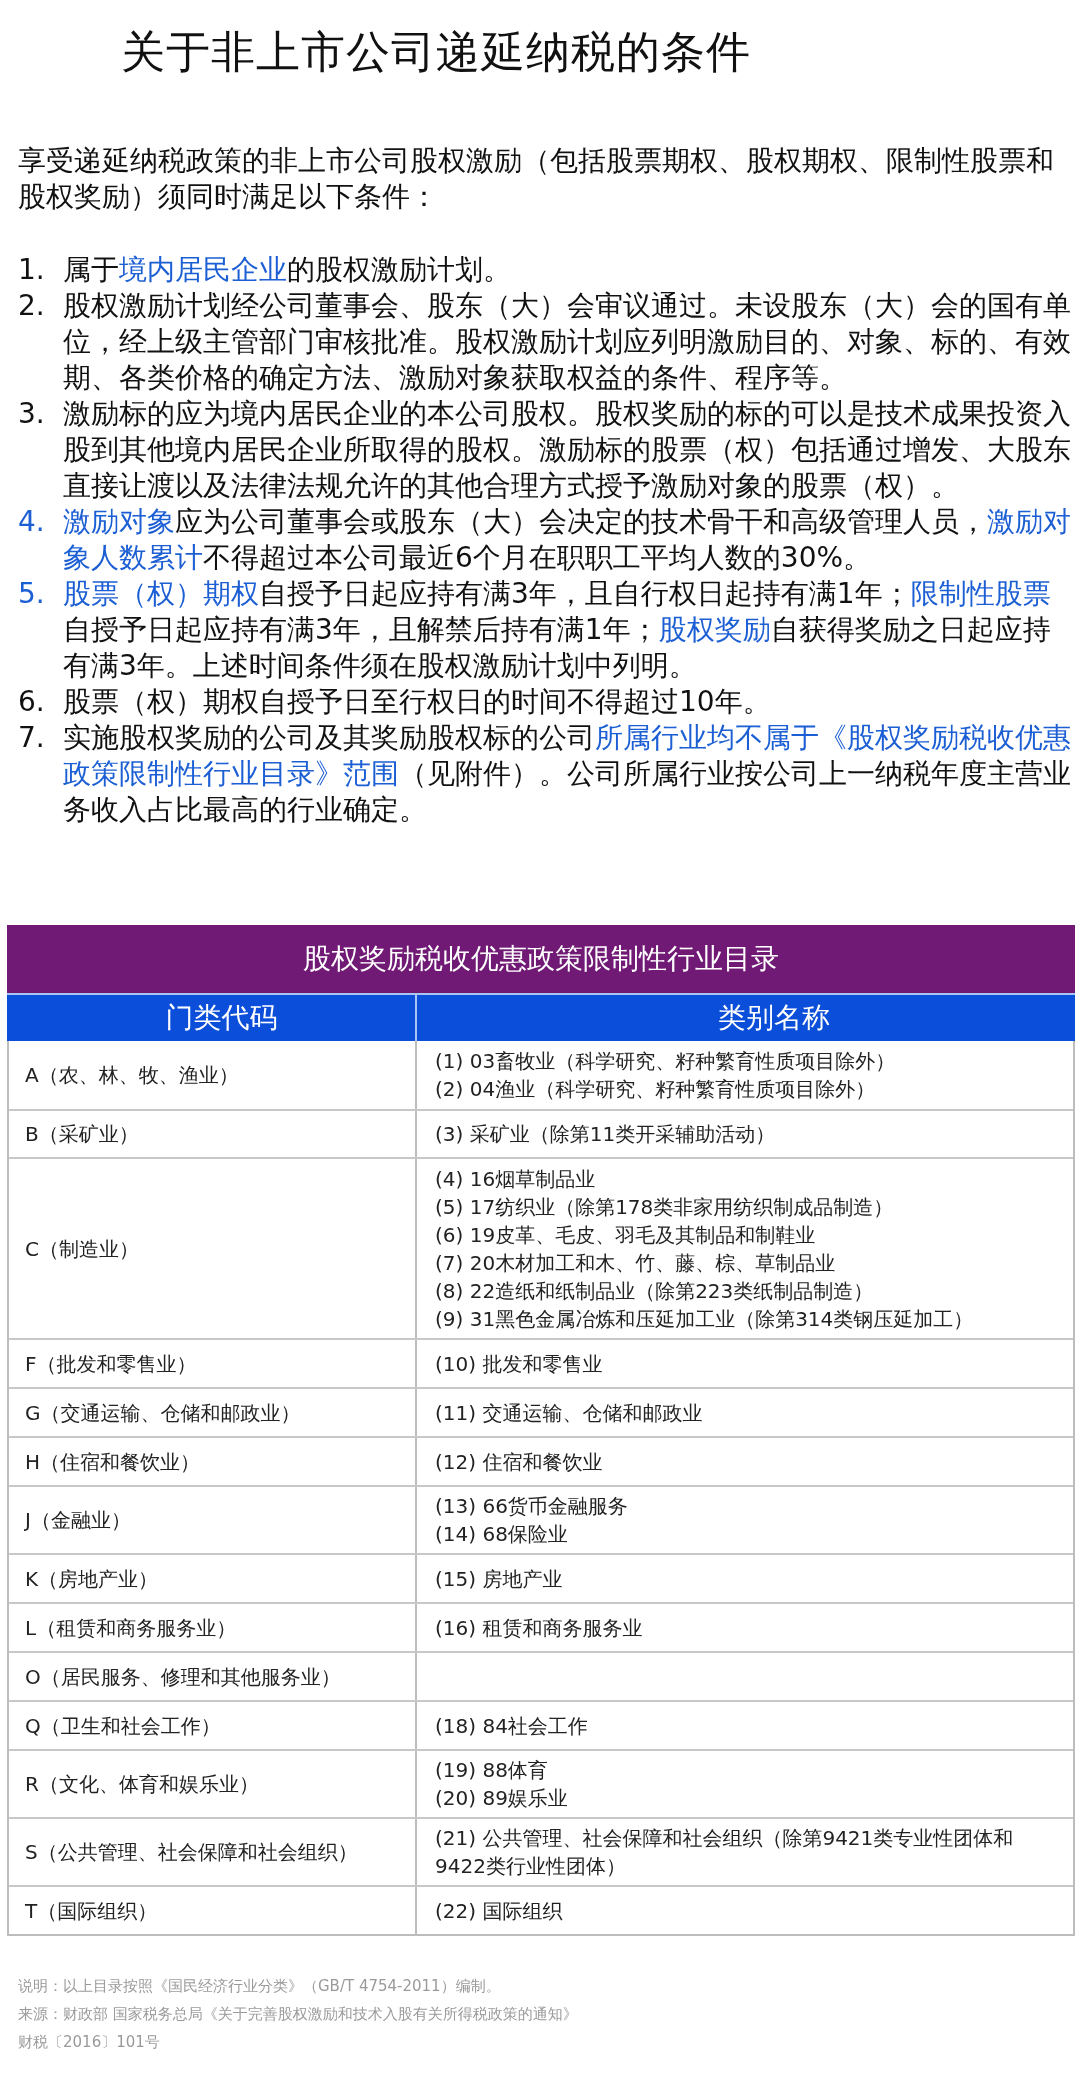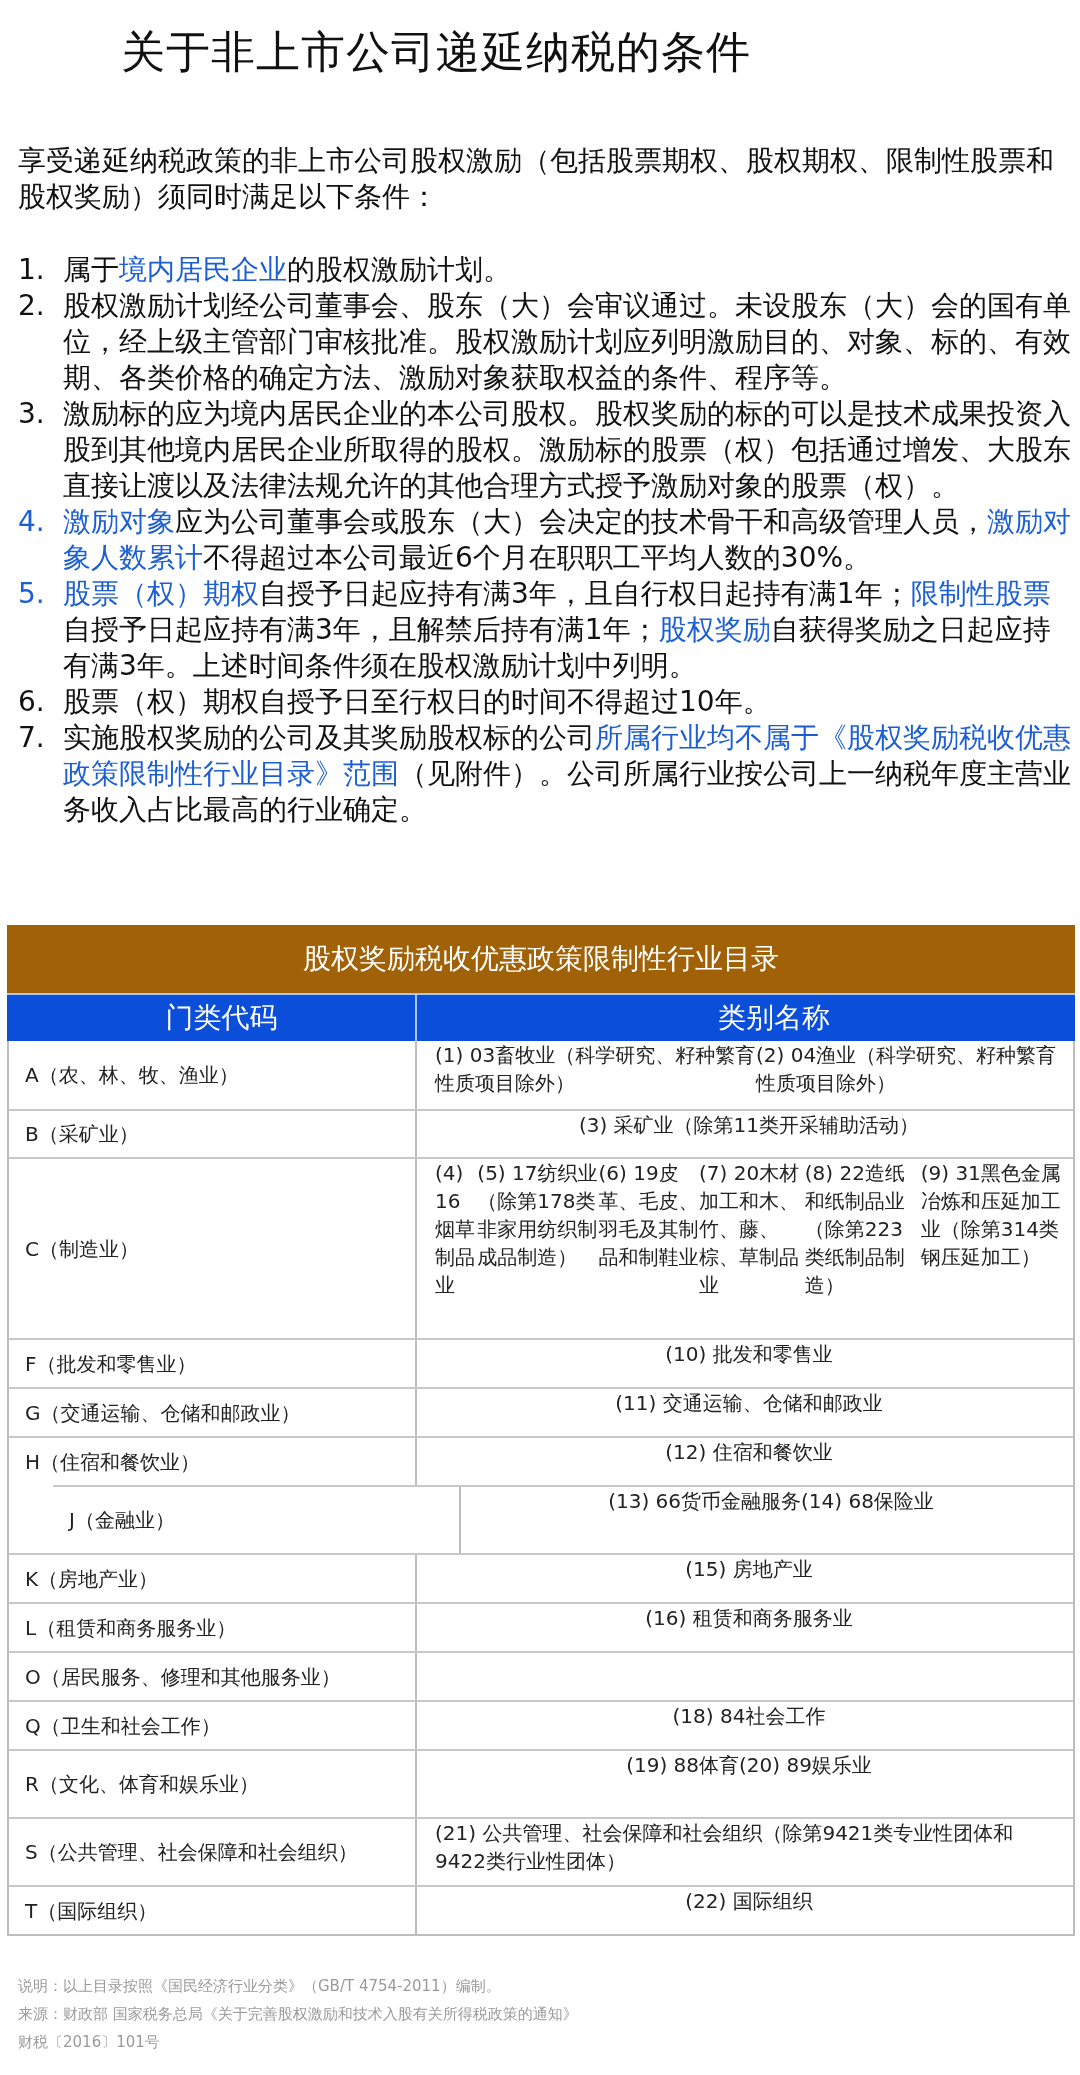--- a/index.html
+++ b/index.html
@@ -48,21 +48,21 @@
     }
     .conditions li.hl .num { color: #1c5fd4; }
     .blue { color: #1c5fd4; }
 
     .table-wrap {
       position: absolute;
       top: 925px; left: 7px; width: 1068px;
     }
     .table-title {
       height: 68px;
-      background: #a16207;
+      background: #701a75;
       color: #ffffff;
       font-size: 28px;
       line-height: 68px;
       text-align: center;
     }
     .thead {
       display: flex;
       height: 48px;
       background: #0a4ed9;
       border-top: 2px solid #a9c6f2;
@@ -96,21 +96,21 @@
     .td.c1 {
       width: 408px;
       padding-left: 16px;
       border-right: 2px solid #bdbdbd;
       white-space: nowrap;
     }
     .td.c2 {
       flex: 1;
       padding-left: 18px;
       padding-right: 10px;
-      flex-direction: row;
+      flex-direction: column;
       align-items: flex-start;
       justify-content: center;
     }
     .td.c2 .line { display: block; }
 
     .footer {
       position: absolute;
       top: 1972px; left: 18px; width: 1050px;
       font-size: 15px;
       line-height: 28px;
@@ -176,21 +176,21 @@
         <div class="td c2">
           <span class="line">(11) 交通运输、仓储和邮政业</span>
         </div>
       </div>
       <div class="tr" style="min-height: 49px;">
         <div class="td c1">H（住宿和餐饮业）</div>
         <div class="td c2">
           <span class="line">(12) 住宿和餐饮业</span>
         </div>
       </div>
-      <div class="tr" style="min-height: 68px; margin-left: 44px;">
+      <div class="tr" style="min-height: 68px;">
         <div class="td c1">J（金融业）</div>
         <div class="td c2">
           <span class="line">(13) 66货币金融服务</span>
           <span class="line">(14) 68保险业</span>
         </div>
       </div>
       <div class="tr" style="min-height: 49px;">
         <div class="td c1">K（房地产业）</div>
         <div class="td c2">
           <span class="line">(15) 房地产业</span>

